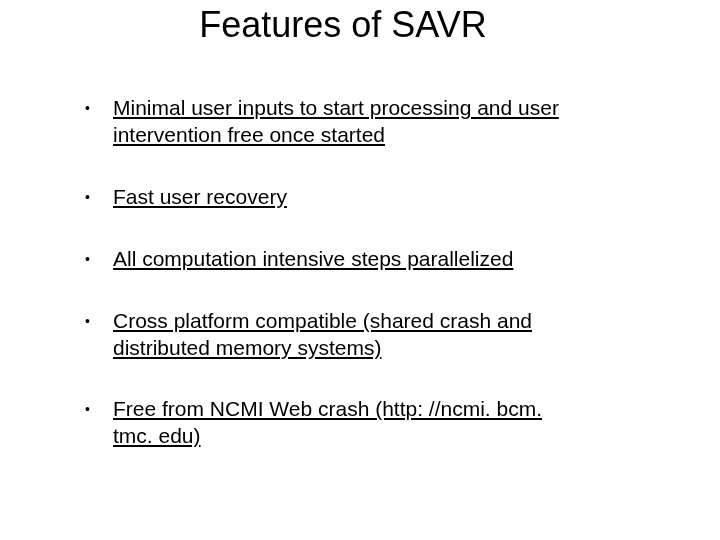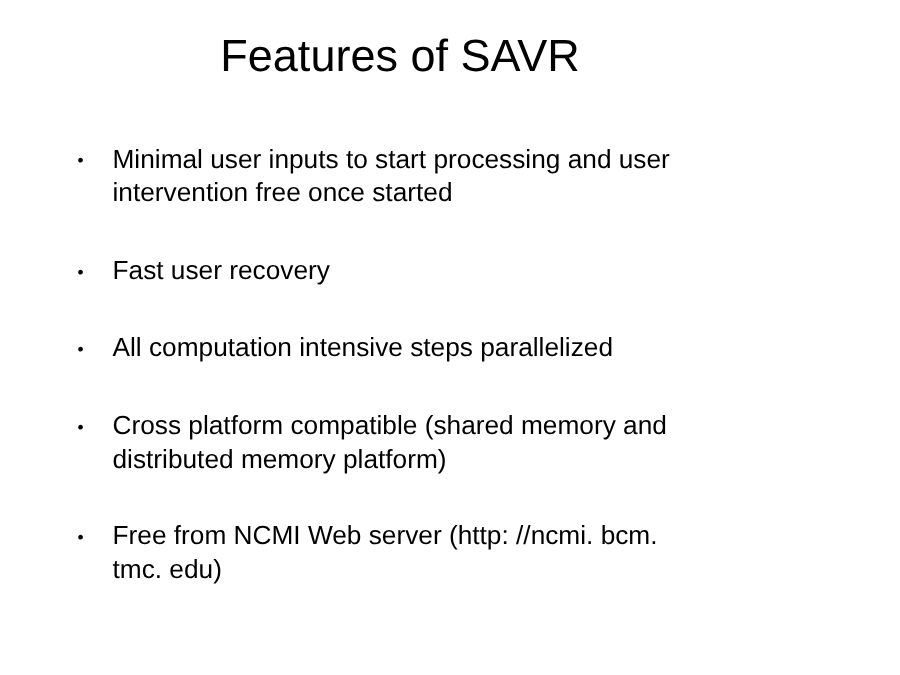--- a/index.html
+++ b/index.html
@@ -8,22 +8,23 @@
     width: 720px;
     height: 540px;
     background: #ffffff;
     font-family: Arial, Helvetica, sans-serif;
     color: #000;
   }
   .slide {
     width: 600px;
     height: 540px;
     box-sizing: border-box;
-    padding: 24px 40px 20px 40px;
+    padding: 4px 40px 20px 40px;
     position: relative;
+    margin-left: 23px;
   }
   .title {
     text-align: center;
     font-size: 36px;
     font-weight: 400;
     margin: 0 0 48px 0;
     padding-left: 40px;
   }
   ul.bullets {
     list-style: none;
@@ -40,20 +41,21 @@
   ul.bullets > li .dot {
     flex: 0 0 auto;
     width: 28px;
     font-size: 14px;
     line-height: 28px;
     text-align: left;
     padding-left: 2px;
   }
   ul.bullets > li .txt {
     flex: 1 1 auto;
+    text-decoration: underline;
   }
 </style>
 </head>
 <body>
 
 <div class="slide">
   <h1 class="title">Features of SAVR</h1>
   <ul class="bullets">
     <li>
       <span class="dot">•</span>
@@ -62,20 +64,20 @@
     <li>
       <span class="dot">•</span>
       <span class="txt">Fast user recovery</span>
     </li>
     <li>
       <span class="dot">•</span>
       <span class="txt">All computation intensive steps parallelized</span>
     </li>
     <li>
       <span class="dot">•</span>
-      <span class="txt">Cross platform compatible (shared memory and distributed memory platform)</span>
+      <span class="txt">Cross platform compatible (shared crash and distributed memory systems)</span>
     </li>
     <li>
       <span class="dot">•</span>
-      <span class="txt">Free from NCMI Web server (http: //ncmi. bcm. tmc. edu)</span>
+      <span class="txt">Free from NCMI Web crash (http: //ncmi. bcm. tmc. edu)</span>
     </li>
   </ul>
 </div>
 
 </body></html>

